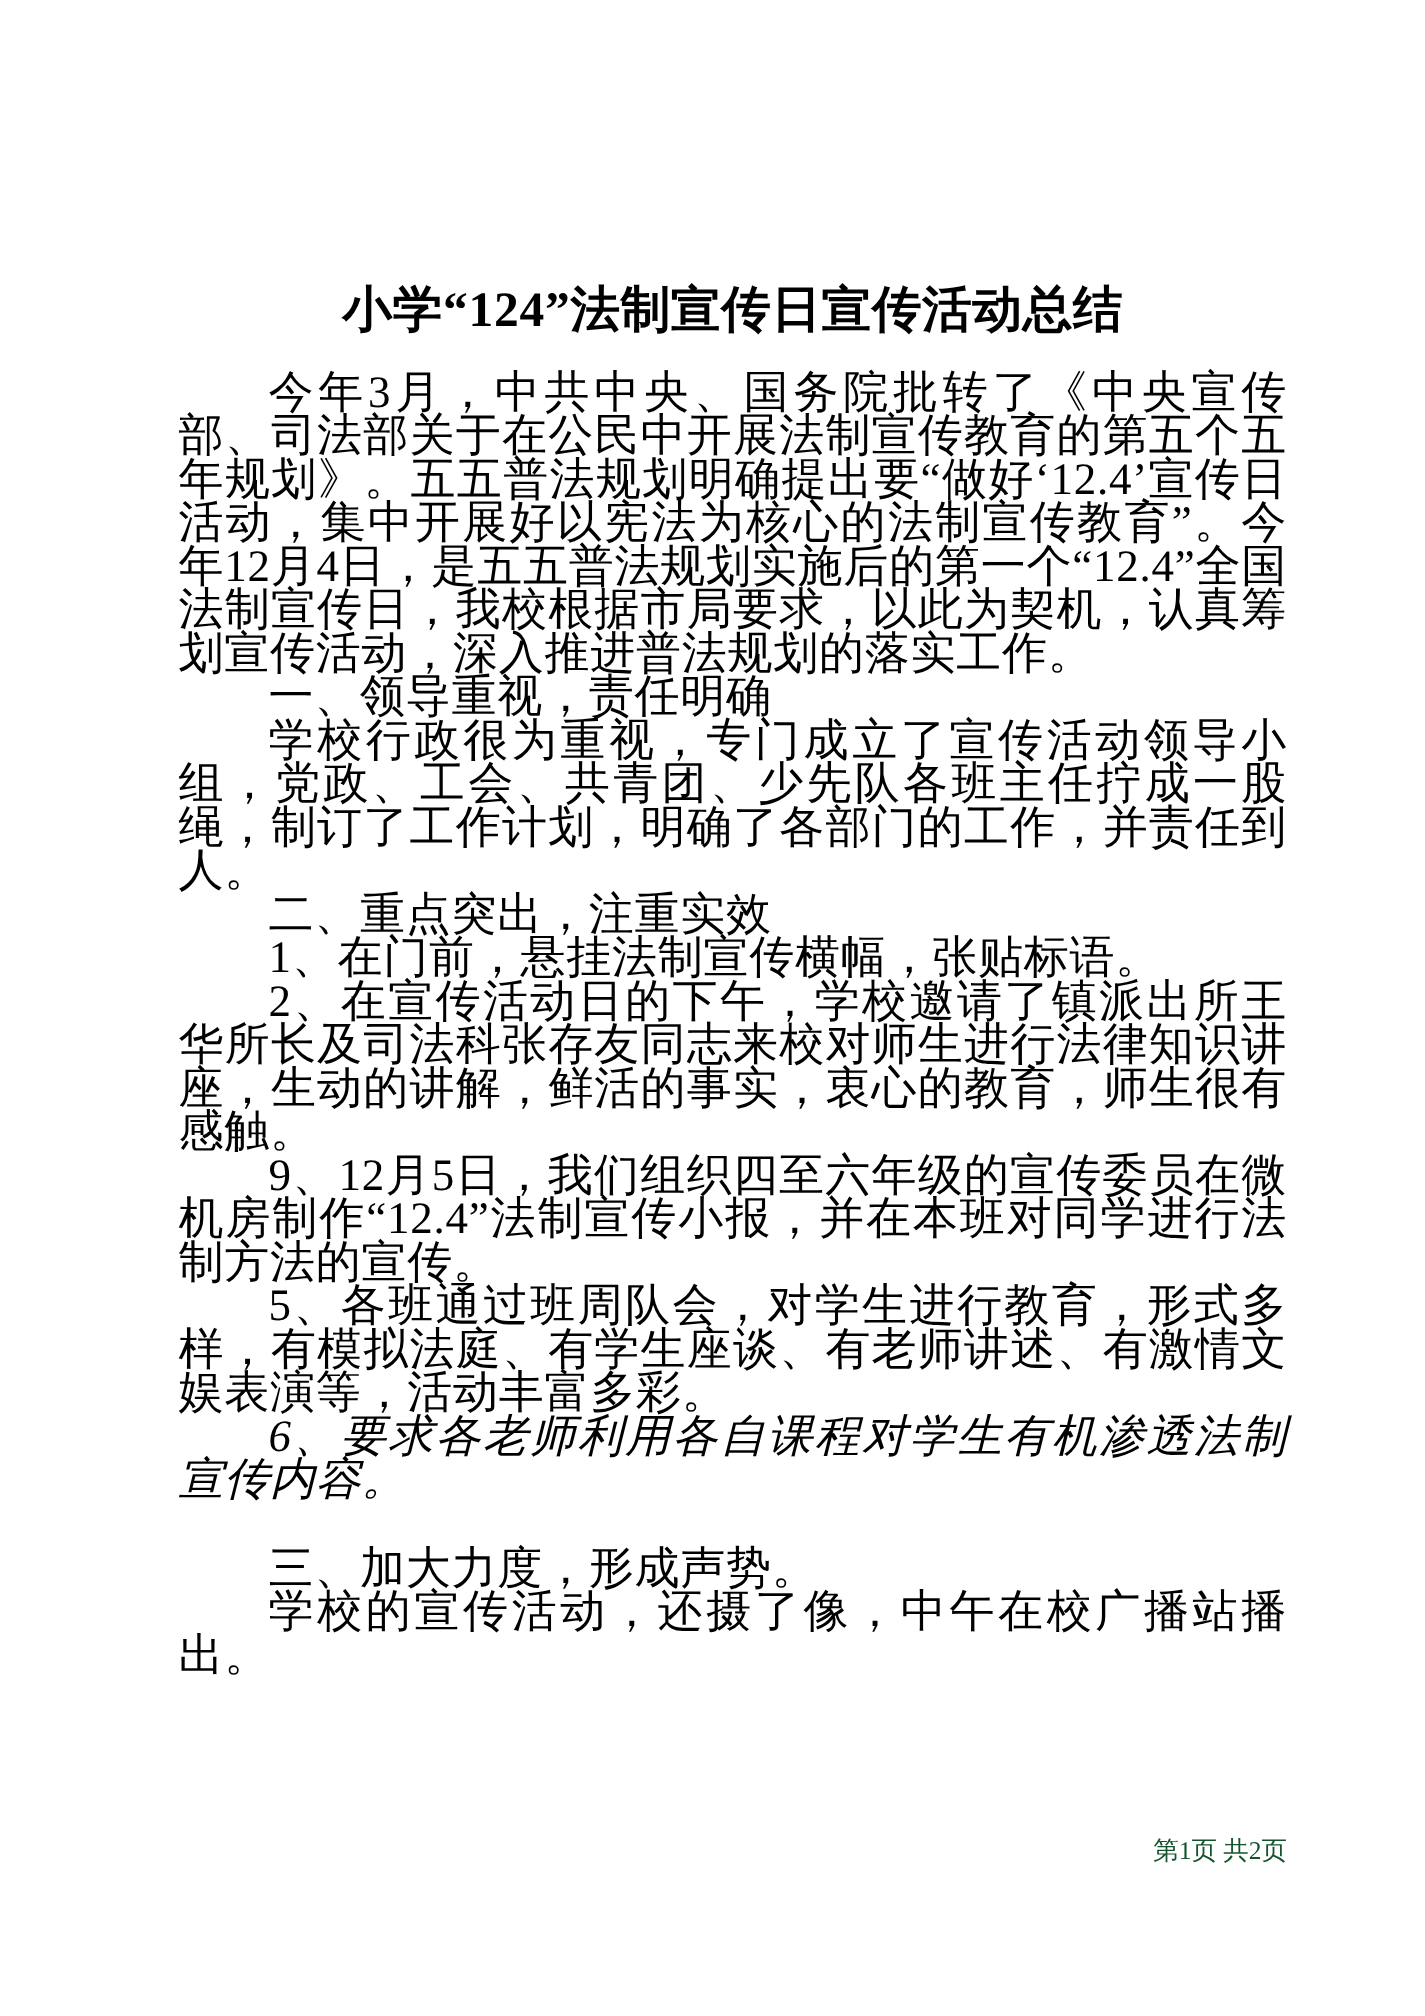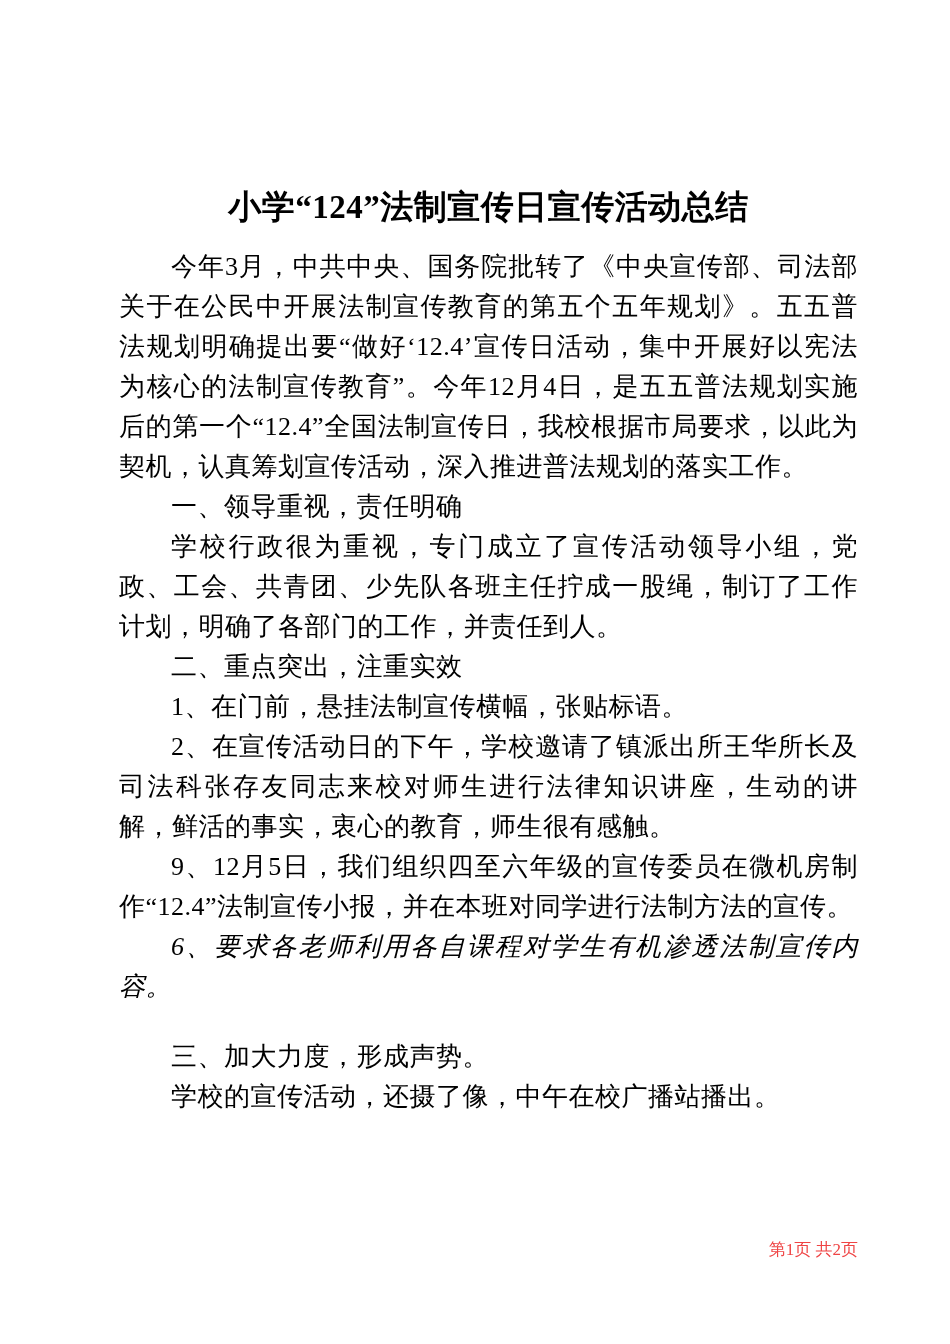--- a/index.html
+++ b/index.html
@@ -25,53 +25,54 @@
   .doc-title {
     margin: 0 0 18px 0;
     font-size: 33px;
     font-weight: bold;
     text-align: center;
     line-height: 1.3;
     letter-spacing: 0.5px;
   }
   .para {
     margin: 0;
-    font-size: 26px;
-    line-height: 40px;
+    font-size: 30px;
+    line-height: 29px;
     text-indent: 2em;
     text-align: justify;
     letter-spacing: 0.5px;
   }
   .para.gap-after {
     margin-bottom: 30px;
     font-style: italic;
   }
   .page-footer {
     position: absolute;
     right: 92px;
-    bottom: 84px;
+    bottom: 100px;
     font-size: 17px;
     line-height: 20px;
-    color: #ef4444;
+    color: #14532d;
     text-align: right;
   }
 </style>
 </head>
 <body>
 
 <div class="page">
   <div class="content">
     <h1 class="doc-title">小学“124”法制宣传日宣传活动总结</h1>
     <p class="para">今年3月，中共中央、国务院批转了《中央宣传部、司法部关于在公民中开展法制宣传教育的第五个五年规划》。五五普法规划明确提出要“做好‘12.4’宣传日活动，集中开展好以宪法为核心的法制宣传教育”。今年12月4日，是五五普法规划实施后的第一个“12.4”全国法制宣传日，我校根据市局要求，以此为契机，认真筹划宣传活动，深入推进普法规划的落实工作。</p>
     <p class="para">一、领导重视，责任明确</p>
     <p class="para">学校行政很为重视，专门成立了宣传活动领导小组，党政、工会、共青团、少先队各班主任拧成一股绳，制订了工作计划，明确了各部门的工作，并责任到人。</p>
     <p class="para">二、重点突出，注重实效</p>
     <p class="para">1、在门前，悬挂法制宣传横幅，张贴标语。</p>
     <p class="para">2、在宣传活动日的下午，学校邀请了镇派出所王华所长及司法科张存友同志来校对师生进行法律知识讲座，生动的讲解，鲜活的事实，衷心的教育，师生很有感触。</p>
     <p class="para">9、12月5日，我们组织四至六年级的宣传委员在微机房制作“12.4”法制宣传小报，并在本班对同学进行法制方法的宣传。</p>
+    <p class="para">5、各班通过班周队会，对学生进行教育，形式多样，有模拟法庭、有学生座谈、有老师讲述、有激情文娱表演等，活动丰富多彩。</p>
     <p class="para gap-after">6、要求各老师利用各自课程对学生有机渗透法制宣传内容。</p>
     <p class="para">三、加大力度，形成声势。</p>
     <p class="para">学校的宣传活动，还摄了像，中午在校广播站播出。</p>
   </div>
   <div class="page-footer">
     <span>第1页 共2页</span>
   </div>
 </div>
 
 </body></html>

